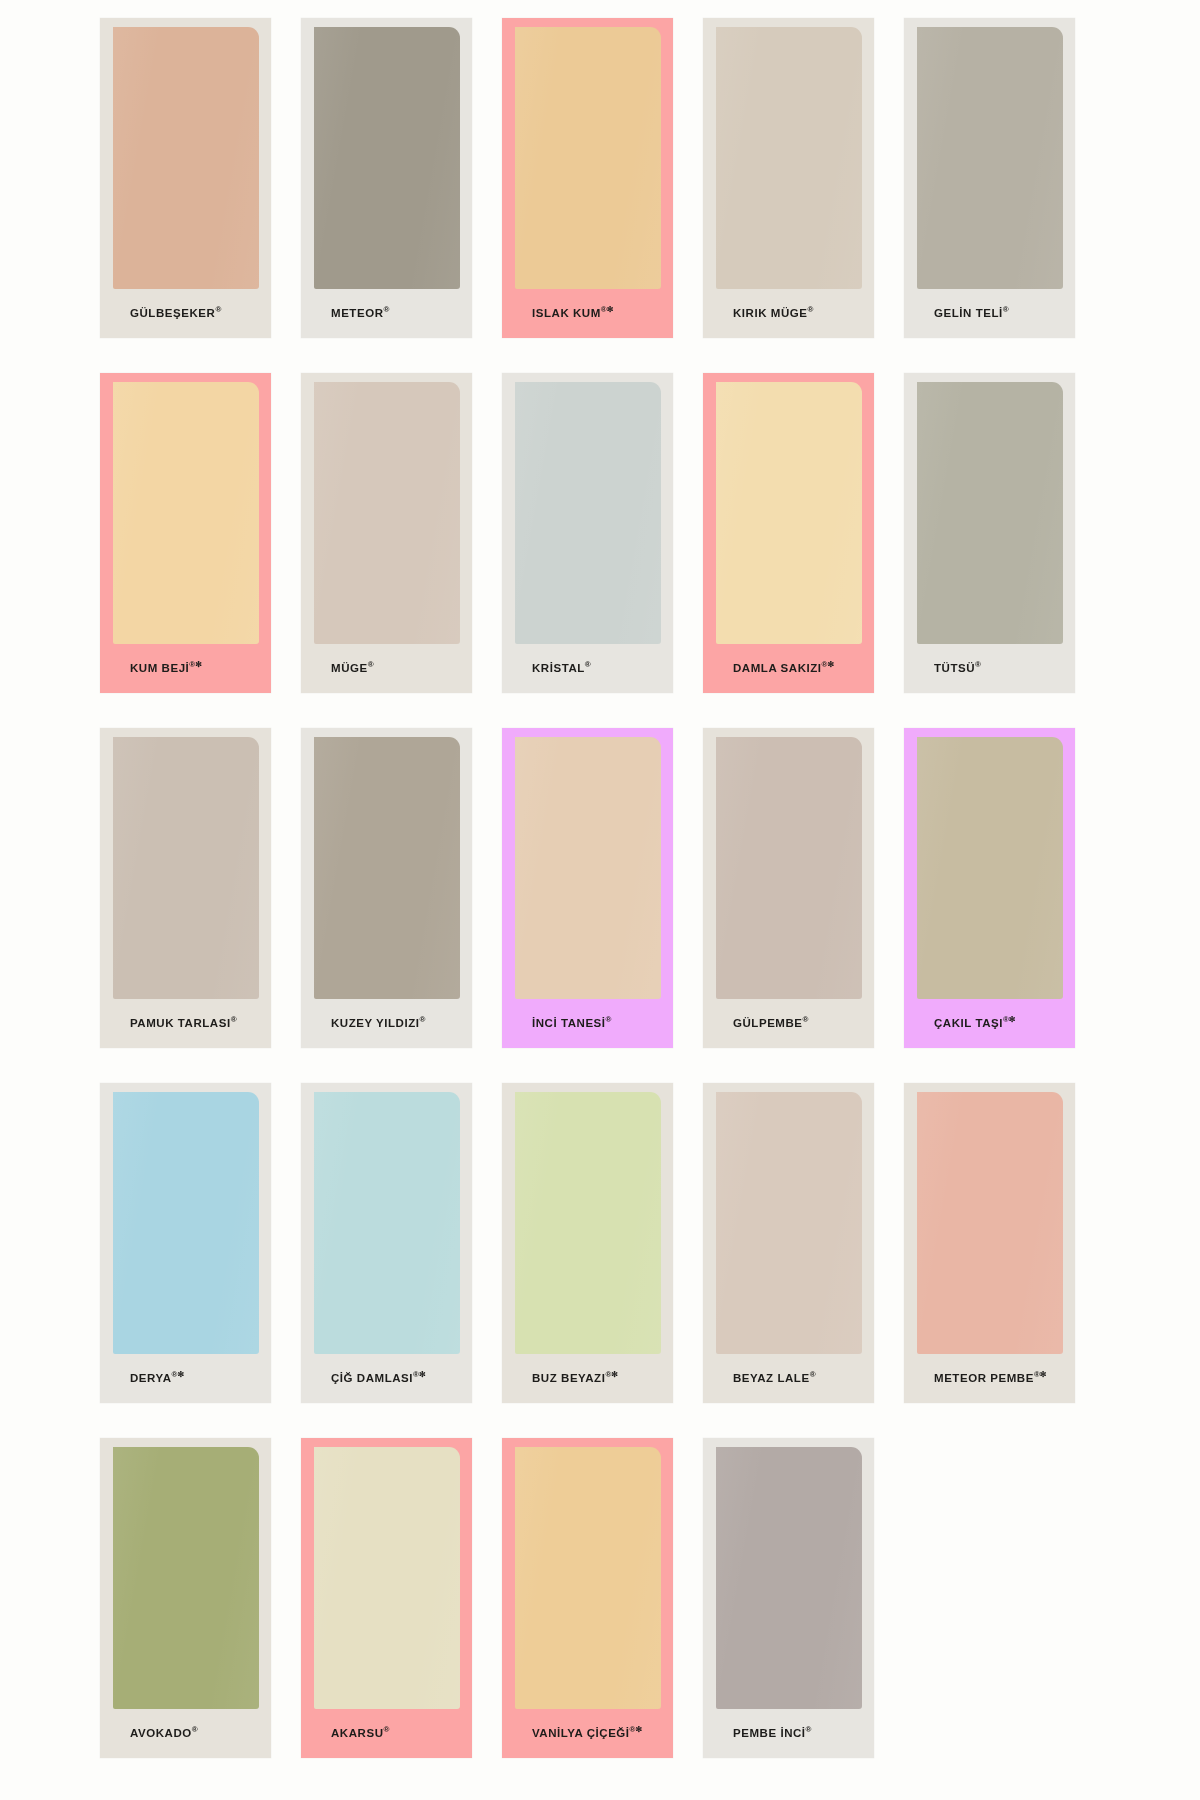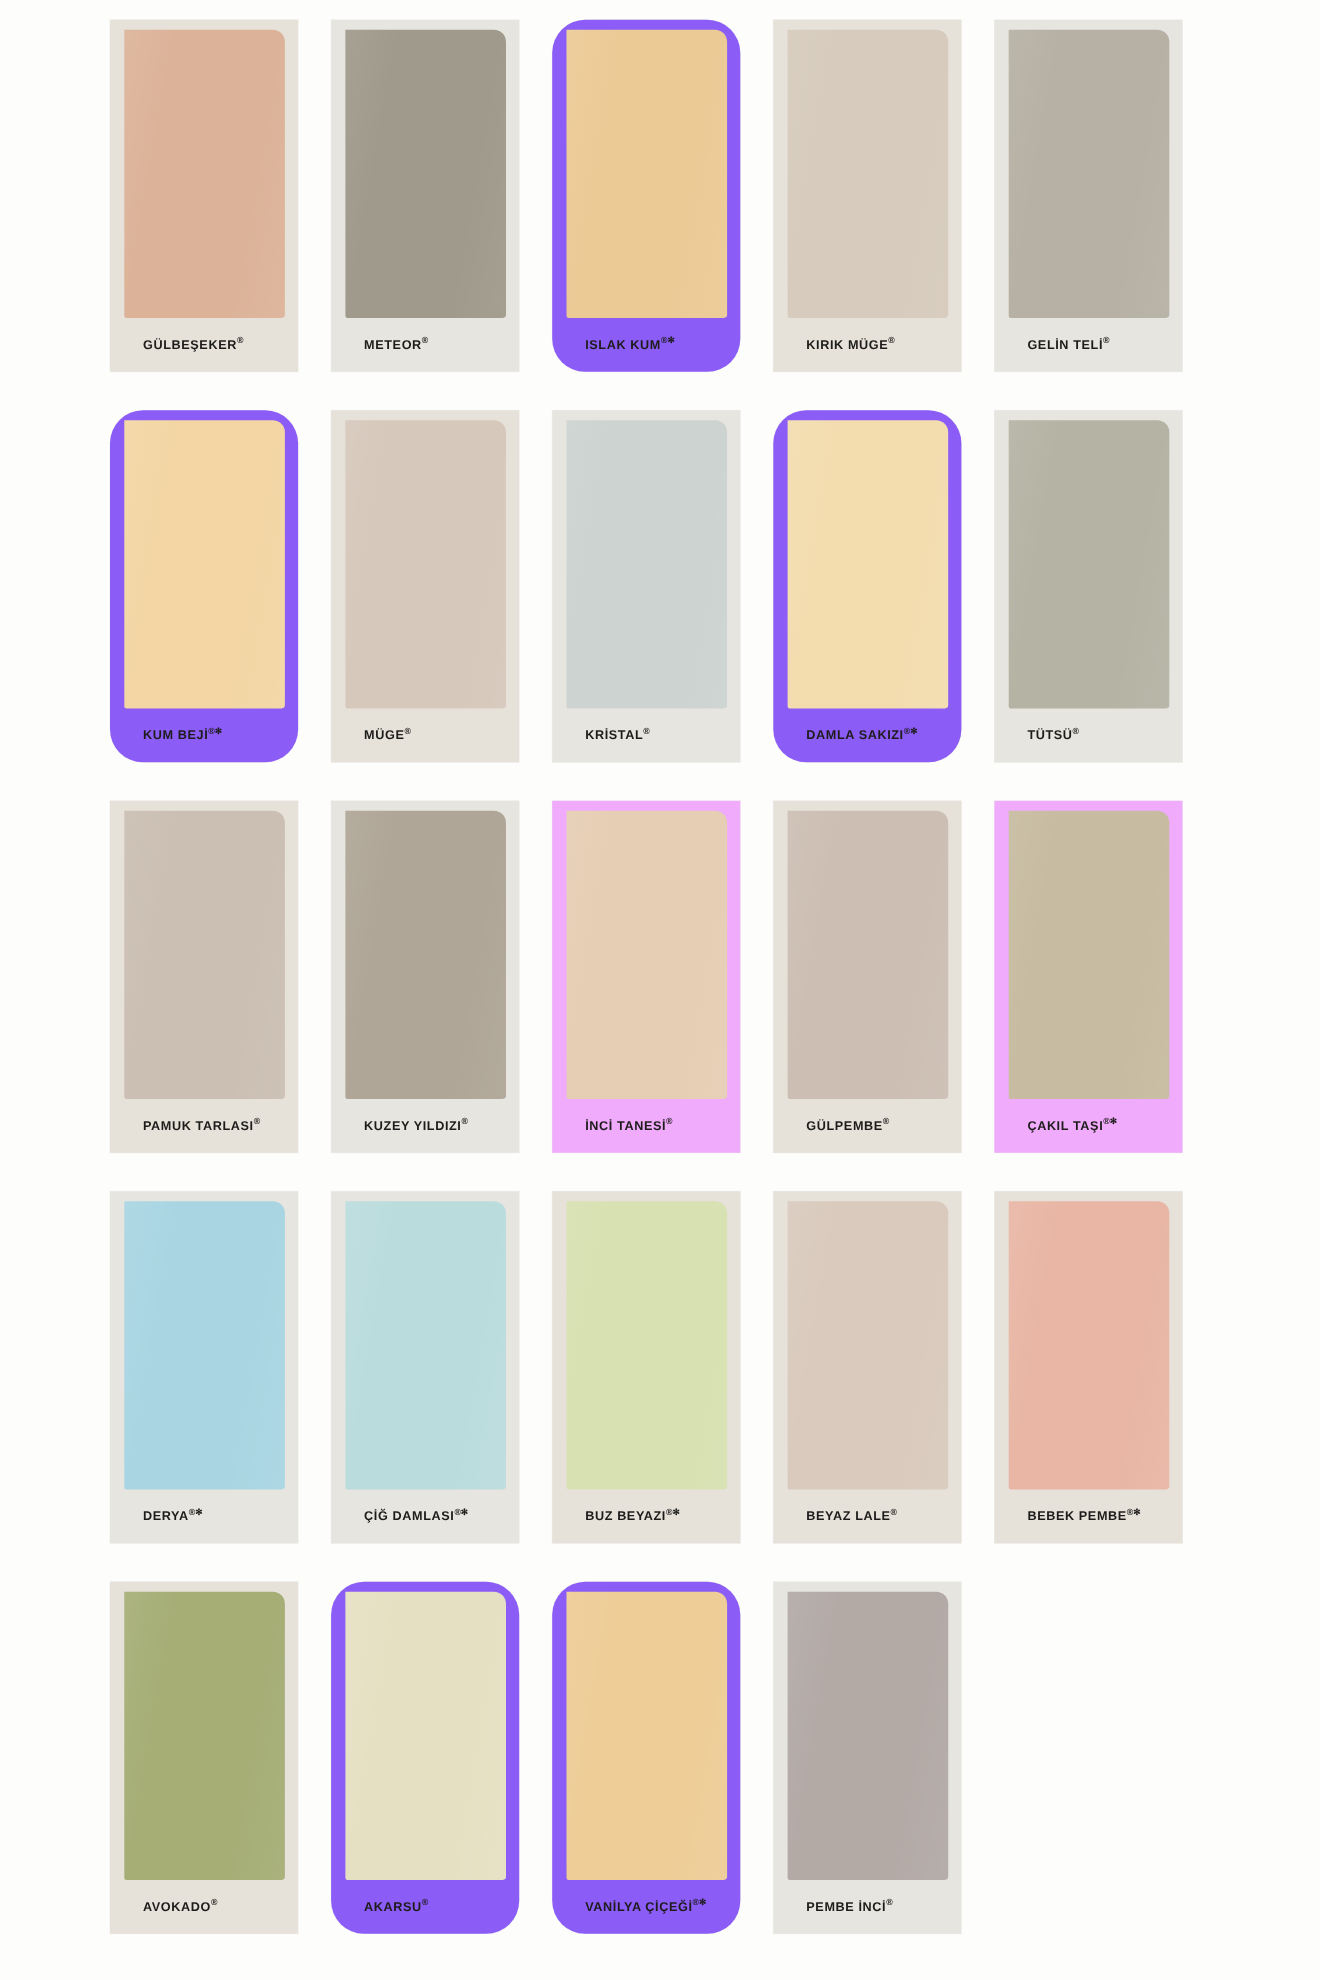--- a/index.html
+++ b/index.html
@@ -40,21 +40,21 @@
     box-shadow: 0 0 0 0.5px rgba(0,0,0,0.045);
     display: flex;
     flex-direction: column;
     overflow: hidden;
   }
 
   
   .swatch-card.card-light  { background: #e6e2da; }
   .swatch-card.card-warm   { background: #f0abfc; }
   .swatch-card.card-cool   { background: #e7e5e0; }
-  .swatch-card.card-cream  { background: #8b5cf6; border-radius: 30px; }
+  .swatch-card.card-cream  { background: #fca5a5; }
 
   .swatch-color {
     position: absolute;
     left: 13px;
     top: 9px;
     width: 146px;
     height: 262px;
     border-top-right-radius: 11px;
     border-bottom-right-radius: 3px;
     border-bottom-left-radius: 2px;
@@ -172,21 +172,21 @@
       <div class="swatch-card card-light">
         <div class="swatch-color" style="background: rgb(215, 225, 177);"></div>
         <div class="swatch-label"><span>BUZ BEYAZI</span><span class="mark">®✻</span></div>
       </div>
       <div class="swatch-card card-light">
         <div class="swatch-color" style="background: rgb(217, 202, 189);"></div>
         <div class="swatch-label"><span>BEYAZ LALE</span><span class="mark">®</span></div>
       </div>
       <div class="swatch-card card-light">
         <div class="swatch-color" style="background: rgb(233, 182, 165);"></div>
-        <div class="swatch-label"><span>BEBEK PEMBE</span><span class="mark">®✻</span></div>
+        <div class="swatch-label"><span>METEOR PEMBE</span><span class="mark">®✻</span></div>
       </div>
       <div class="swatch-card card-light">
         <div class="swatch-color" style="background: rgb(166, 174, 118);"></div>
         <div class="swatch-label"><span>AVOKADO</span><span class="mark">®</span></div>
       </div>
       <div class="swatch-card card-cream">
         <div class="swatch-color" style="background: rgb(230, 224, 195);"></div>
         <div class="swatch-label"><span>AKARSU</span><span class="mark">®</span></div>
       </div>
       <div class="swatch-card card-cream">

